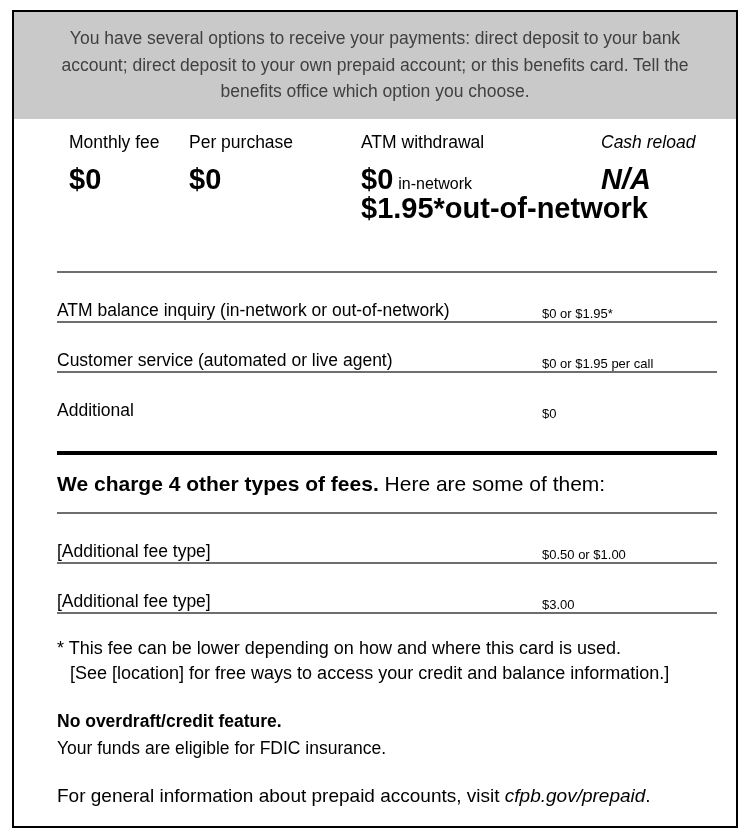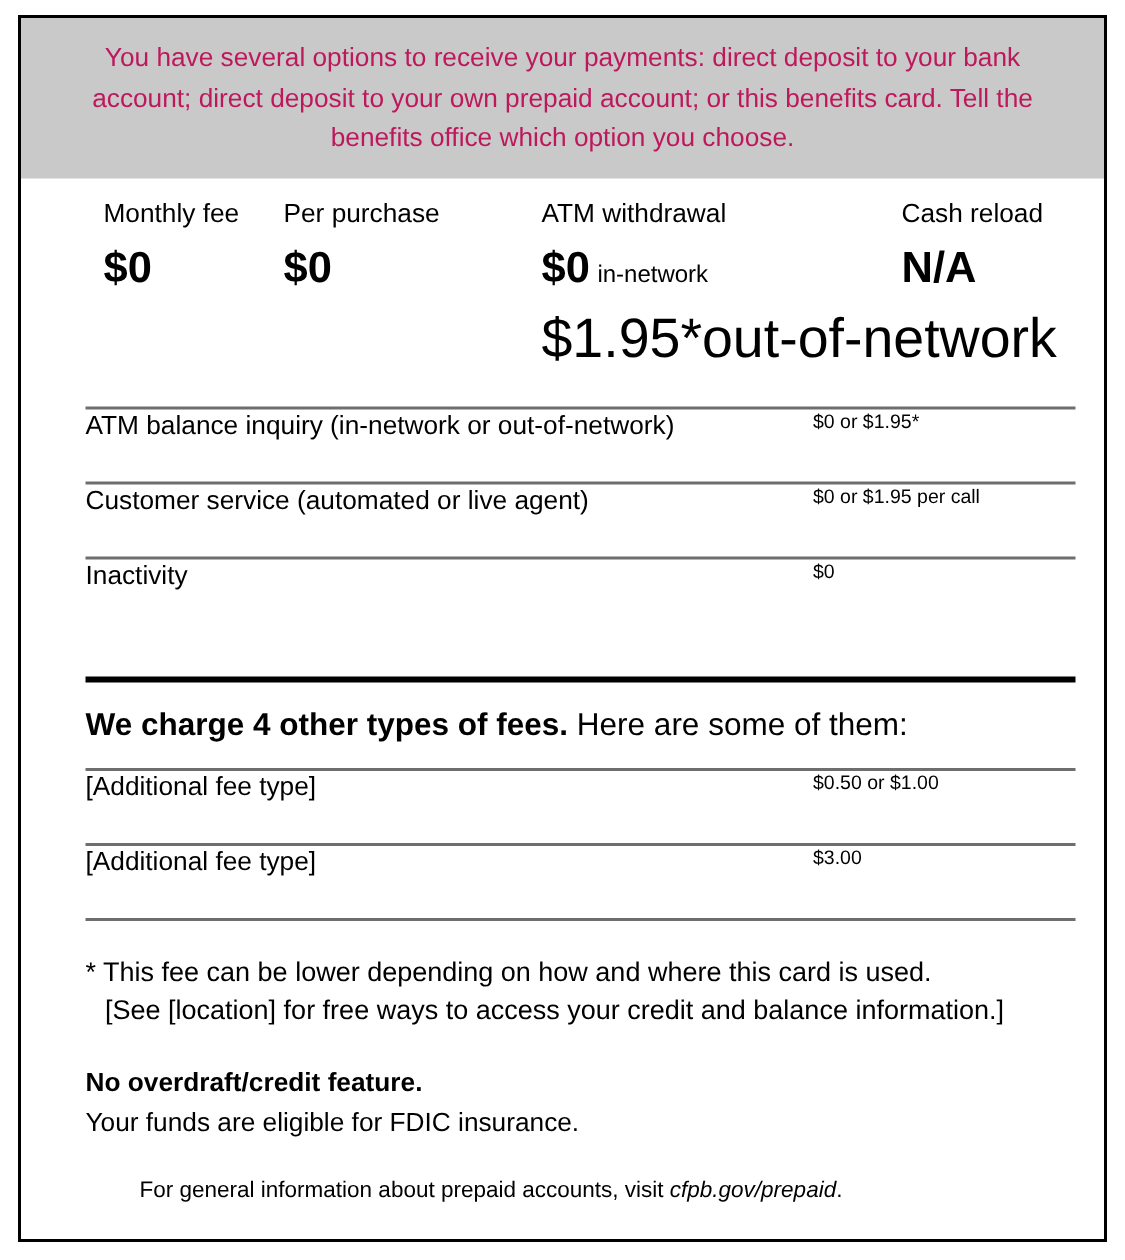--- a/index.html
+++ b/index.html
@@ -28,21 +28,21 @@
     overflow: hidden;
   }
 
   
   .banner {
     background: #c9c9c9;
     padding: 13px 22px 14px 22px;
     text-align: center;
     font-size: 17.5px;
     line-height: 1.52;
-    color: #be185d;
+    color: #404040;
   }
 
   
   .card-body {
     padding: 0 30px 0 30px;
   }
 
   
   .fee-columns {
     position: relative;
@@ -64,49 +64,48 @@
     line-height: 1.0;
     margin-top: 13px;
     white-space: nowrap;
   }
   .fee-col-amount .qualifier {
     font-size: 16px;
     font-weight: normal;
     margin-left: 5px;
   }
   .fee-col-amount-second {
-    font-size: 37px;
-    font-weight: normal;
+    font-size: 29px;
+    font-weight: bold;
     line-height: 1.0;
-    margin-top: 13px;
     white-space: nowrap;
   }
   .col-monthly  { left: 25px; }
   .col-purchase { left: 145px; }
   .col-atm      { left: 317px; }
-  .col-cash     { left: 557px; }
+  .col-cash     { left: 557px; font-style: italic; }
 
   
   .fee-rows {
     margin: 0 0 0 13px;
     width: 660px;
   }
   .rule-thin {
     height: 2px;
     background: #6e6e6e;
     width: 100%;
   }
   .rule-thick {
     height: 4px;
     background: #000000;
     width: 100%;
   }
   .fee-row {
     display: flex;
-    align-items: flex-start;
+    align-items: flex-end;
     height: 48px;
   }
   .fee-row-name {
     font-size: 17.5px;
     flex: 0 0 485px;
   }
   .fee-row-value {
     font-size: 13px;
   }
 
@@ -139,23 +138,22 @@
   }
   .fdic-line {
     font-size: 17.5px;
     line-height: 1.42;
     padding-top: 2px;
   }
   .general-info {
     padding-top: 22px;
   }
   .general-info-line {
-    font-size: 15px;
-    line-height: 1.42;
-    margin-left: 36px;
+    font-size: 19px;
+    line-height: 1.42;
   }
   .general-info-line i { font-style: italic; }
 </style>
 </head>
 <body>
 
 <div class="disclosure-card">
 
   <div class="banner">You have several options to receive your payments: direct deposit to your bank account; direct deposit to your own prepaid account; or this benefits card. Tell the benefits office which option you choose.</div>
 
@@ -198,21 +196,21 @@
       <div class="rule-thin"></div>
 
       <div class="fee-row">
         <div class="fee-row-name">Customer service (automated or live agent)</div>
         <div class="fee-row-value">$0 or $1.95 per call</div>
       </div>
 
       <div class="rule-thin"></div>
 
       <div class="fee-row">
-        <div class="fee-row-name">Inactivity</div>
+        <div class="fee-row-name">Additional</div>
         <div class="fee-row-value">$0</div>
       </div>
 
       <div class="spacer-before-thick"></div>
 
       <div class="rule-thick"></div>
 
       <div class="other-fees-heading"><b>We charge 4 other types of fees.</b><span> Here are some of them:</span></div>
 
       <div class="rule-thin"></div>

